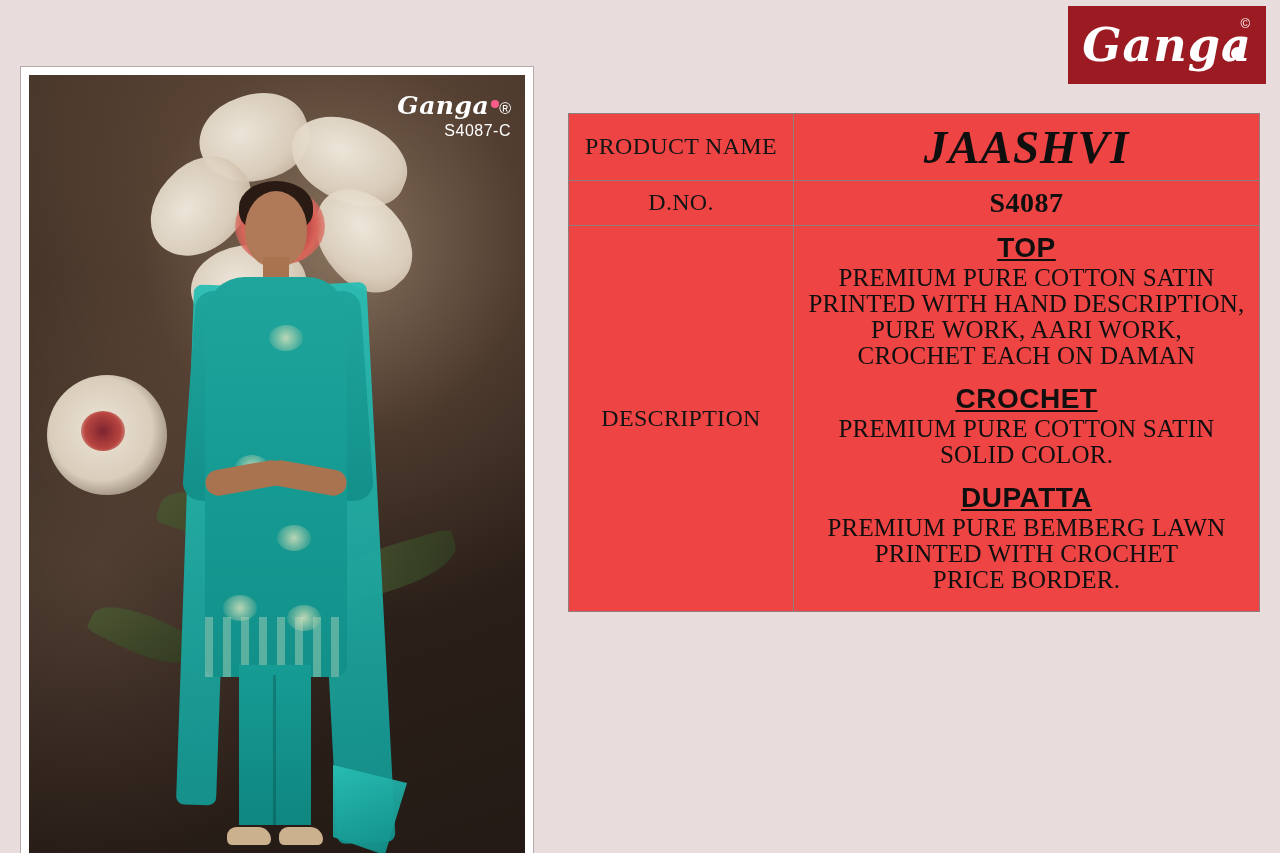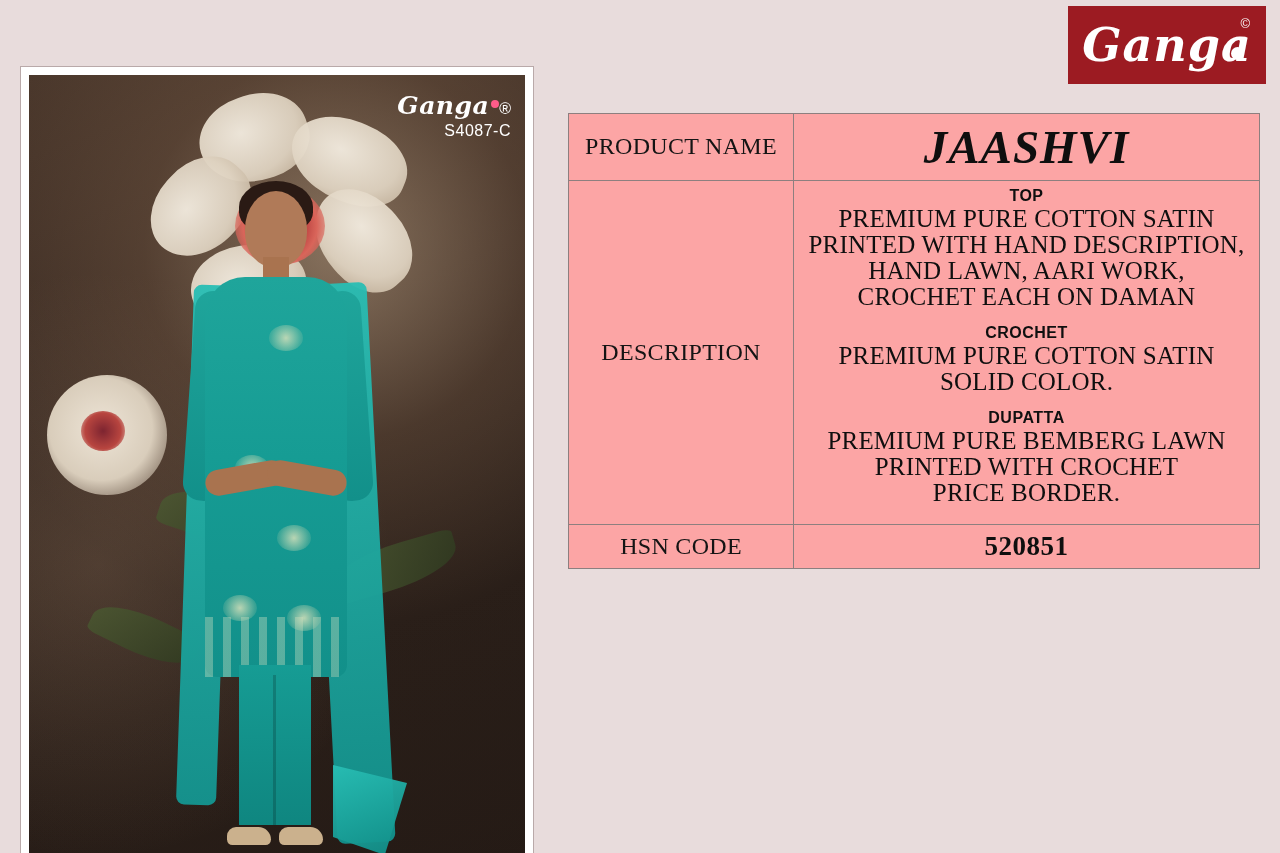--- a/index.html
+++ b/index.html
@@ -308,21 +308,21 @@
     margin-top: 2px;
   }
 
   
   .spec-table {
     position: absolute;
     left: 568px;
     top: 113px;
     width: 692px;
     border-collapse: collapse;
-    background: #fca5a5;
+    background: #ef4444;
   }
   .spec-table td {
     border: 1px solid #8d7f7f;
     vertical-align: middle;
     padding: 6px 8px;
   }
   .label-cell {
     width: 208px;
     text-align: center;
     font-size: 24px;
@@ -365,23 +365,24 @@
     font-size: 27px;
     margin-top: 4px;
   }
   .desc-block {
     margin-bottom: 14px;
   }
   .desc-block:last-child { margin-bottom: 12px; }
   .desc-head {
     font-family: "Liberation Sans", sans-serif;
     font-weight: bold;
-    font-size: 16px;
+    font-size: 28px;
     letter-spacing: 0.5px;
     margin-bottom: 1px;
+    text-decoration: underline;
   }
   .desc-body {
     font-size: 25px;
     line-height: 1.04;
     letter-spacing: 0.2px;
   }
   .desc-cell { padding-top: 12px; padding-bottom: 12px; }
 </style>
 </head>
 <body>
@@ -449,48 +450,48 @@
 
   <table class="spec-table">
     <tbody>
       <tr>
         <td class="label-cell">PRODUCT NAME</td>
         <td class="value-cell">
           <span class="val-name">JAASHVI</span>
         </td>
       </tr>
       <tr>
+        <td class="label-cell">D.NO.</td>
+        <td class="value-cell">
+          <span class="val-dno">S4087</span>
+        </td>
+      </tr>
+      <tr>
         <td class="label-cell">DESCRIPTION</td>
         <td class="value-cell desc-cell">
 
           <div class="desc-block">
             <div class="desc-head">TOP</div>
             <div class="desc-body">PREMIUM PURE COTTON SATIN</div>
             <div class="desc-body">PRINTED WITH HAND DESCRIPTION,</div>
-            <div class="desc-body">HAND LAWN, AARI WORK,</div>
+            <div class="desc-body">PURE WORK, AARI WORK,</div>
             <div class="desc-body">CROCHET EACH ON DAMAN</div>
           </div>
 
           <div class="desc-block">
             <div class="desc-head">CROCHET</div>
             <div class="desc-body">PREMIUM PURE COTTON SATIN</div>
             <div class="desc-body">SOLID COLOR.</div>
           </div>
 
           <div class="desc-block">
             <div class="desc-head">DUPATTA</div>
             <div class="desc-body">PREMIUM PURE BEMBERG LAWN</div>
             <div class="desc-body">PRINTED WITH CROCHET</div>
             <div class="desc-body">PRICE BORDER.</div>
           </div>
 
         </td>
       </tr>
-      <tr>
-        <td class="label-cell">HSN CODE</td>
-        <td class="value-cell">
-          <span class="val-hsn">520851</span>
-        </td>
-      </tr>
     </tbody>
   </table>
 
 </div>
 
 </body></html>

